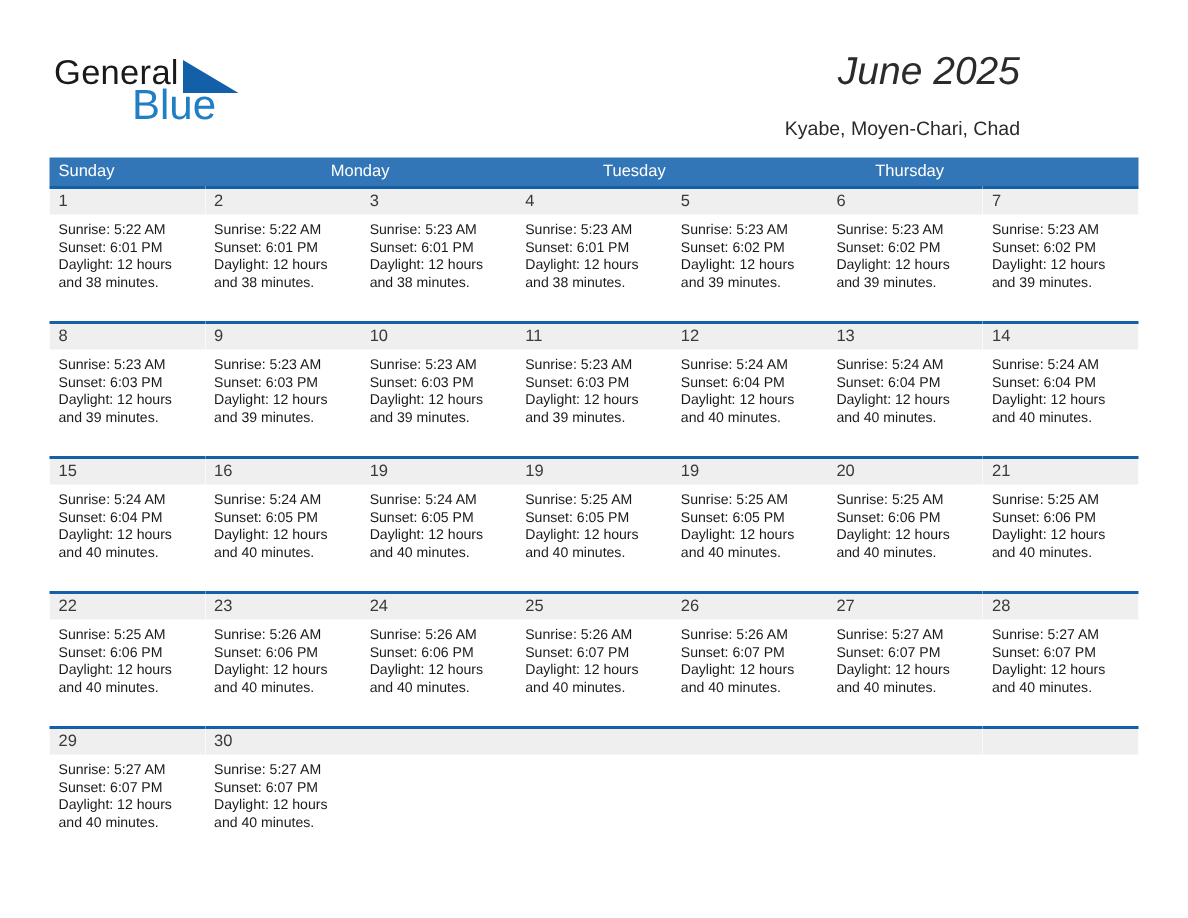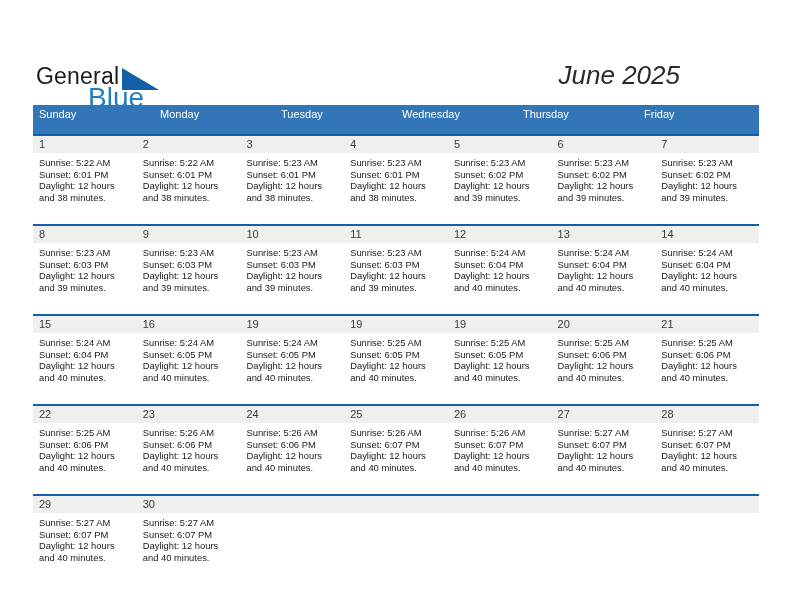--- a/index.html
+++ b/index.html
@@ -21,21 +21,20 @@
     box-sizing: border-box;
   }
 
   
   .header {
     position: absolute;
     left: 0;
     top: 0;
     width: 716px;
     height: 96px;
-    margin-top: 28px;
   }
   .logo {
     position: absolute;
     left: 36px;
     top: 36px;
     width: 170px;
     height: 48px;
   }
   .logo-general {
     position: absolute;
@@ -90,21 +89,21 @@
   .calendar {
     position: absolute;
     left: 33px;
     top: 105px;
     width: 726px;
   }
   .weekdays {
     display: flex;
     width: 726px;
     background: #3276b8;
-    height: 29px;
+    height: 19px;
   }
   .weekday {
     flex: 1 1 0;
     color: #ffffff;
     font-size: 11px;
     line-height: 19px;
     padding-left: 6px;
     box-sizing: border-box;
     white-space: nowrap;
     overflow: hidden;
@@ -164,23 +163,21 @@
     <div class="title">June 2025</div>
     <div class="subtitle">Kyabe, Moyen-Chari, Chad</div>
   </div>
 
   <div class="calendar">
 
     <div class="weekdays">
       <div class="weekday">Sunday</div>
       <div class="weekday">Monday</div>
       <div class="weekday">Tuesday</div>
-      <div class="weekday">Wednesday</div>
       <div class="weekday">Thursday</div>
-      <div class="weekday">Friday</div>
     </div>
 
     <div class="week">
       <div class="daycell">
         <div class="daynum-band">
             <span class="daynum">1</span>
           </div>
         <div class="details">
           <div>Sunrise: 5:22 AM</div>
           <div>Sunset: 6:01 PM</div>

